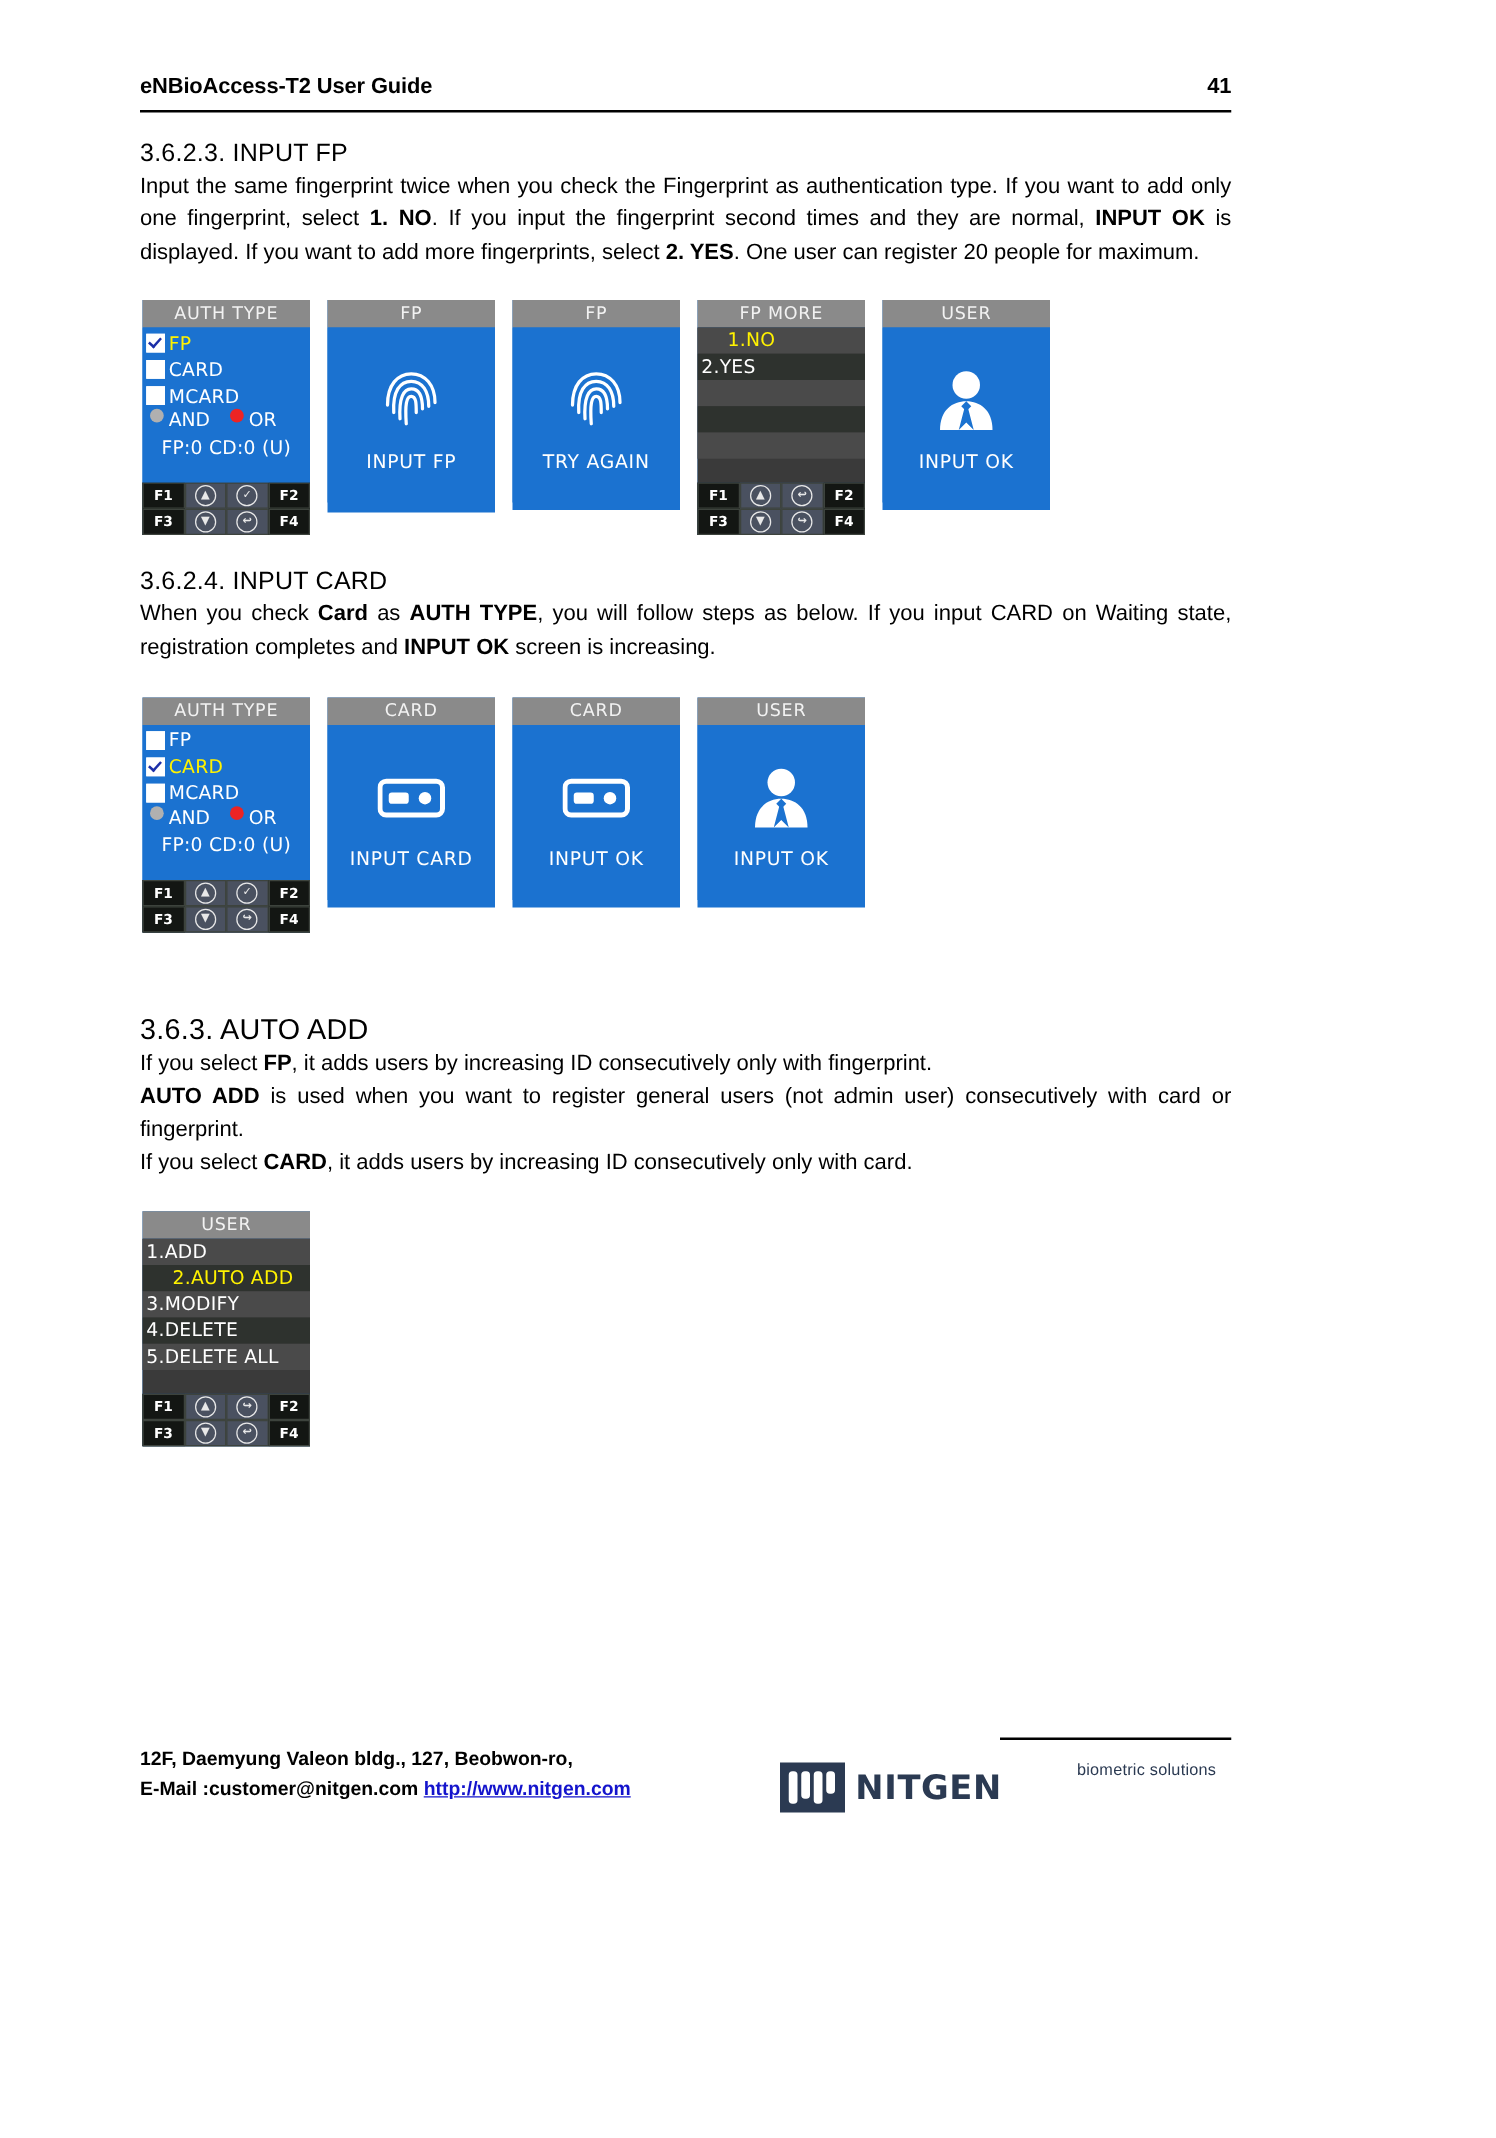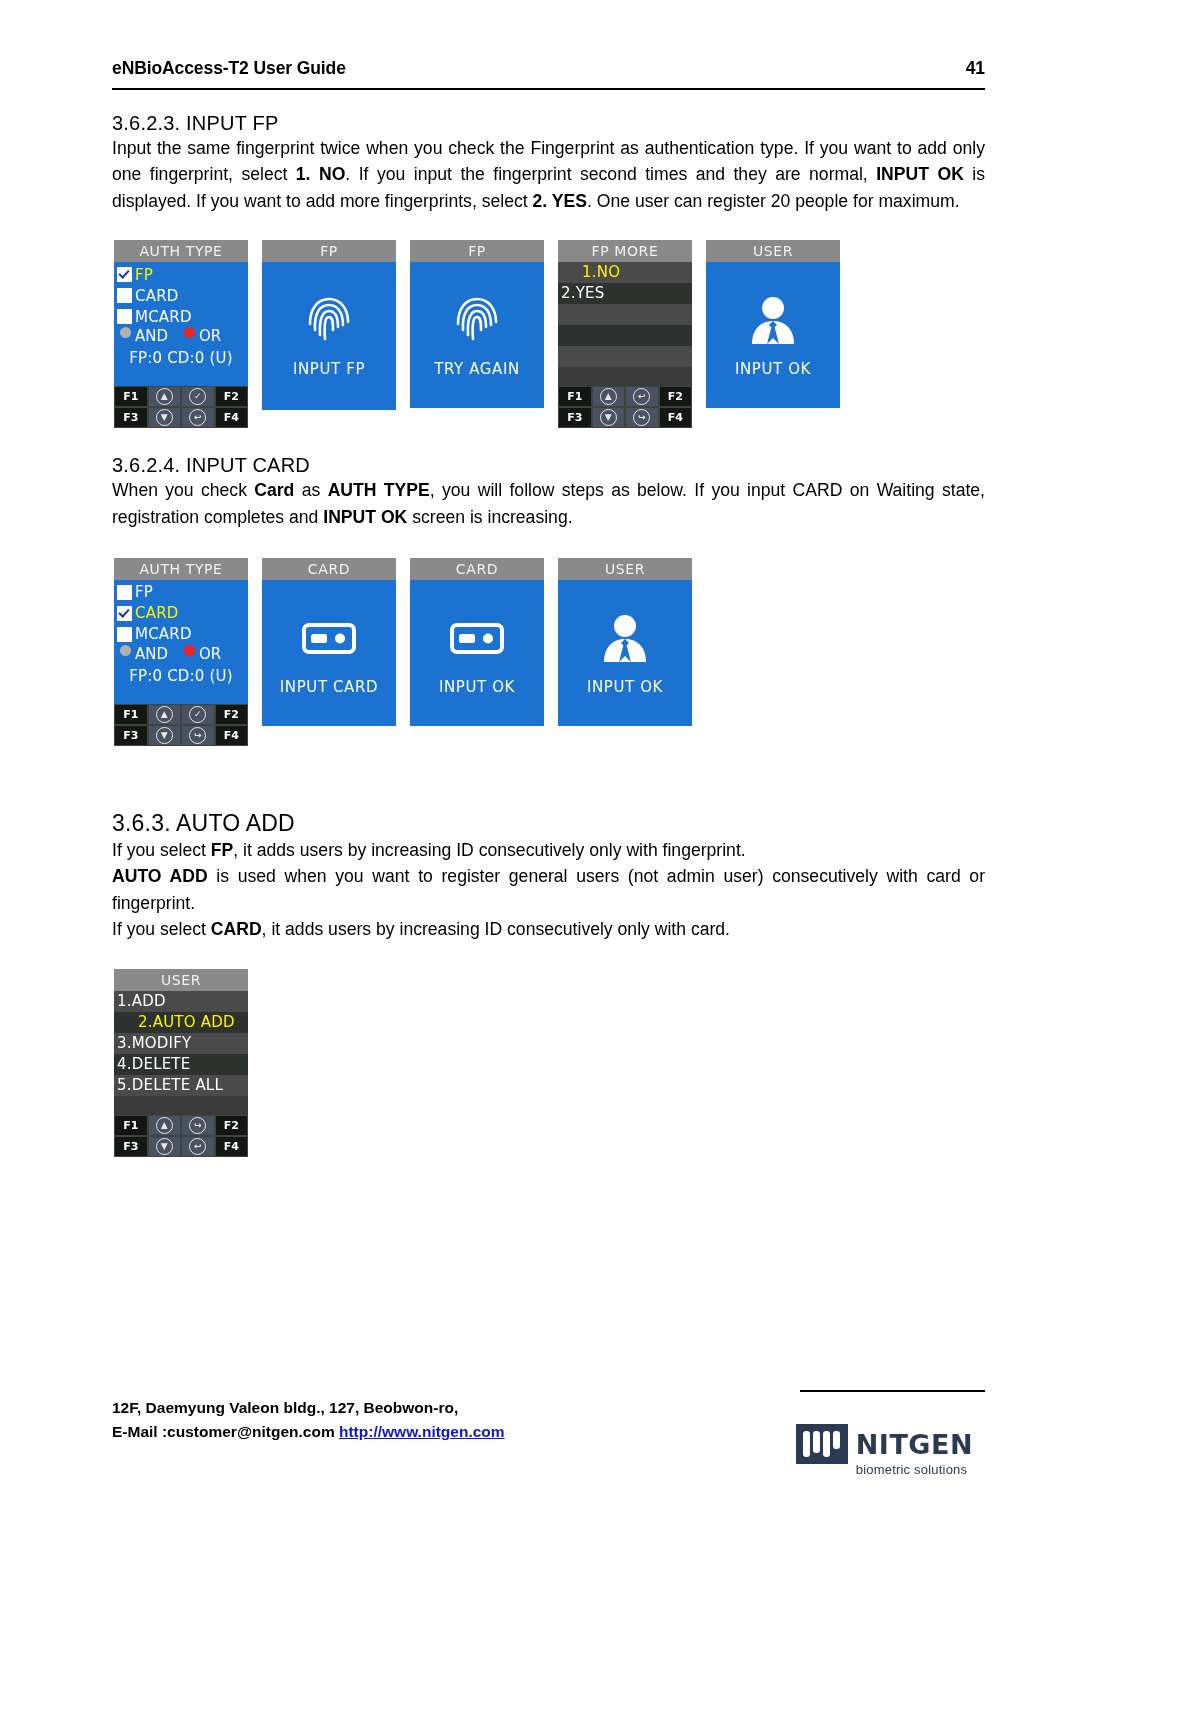--- a/index.html
+++ b/index.html
@@ -250,23 +250,23 @@
     font-size: 15.5px;
     font-weight: bold;
     line-height: 1.55;
   }
   .footer-addr a {
     color: #1414cc;
     text-decoration: underline;
   }
   .logo {
     display: flex;
-    flex-direction: column;
+    flex-direction: row;
     align-items: flex-start;
-    margin-top: 28px;
+    margin-top: 14px;
     margin-right: 12px;
   }
   .logo-top {
     display: flex;
     align-items: center;
   }
   .logo-mark {
     width: 52px; height: 40px;
     background: #2b3a52;
     margin-right: 8px;

